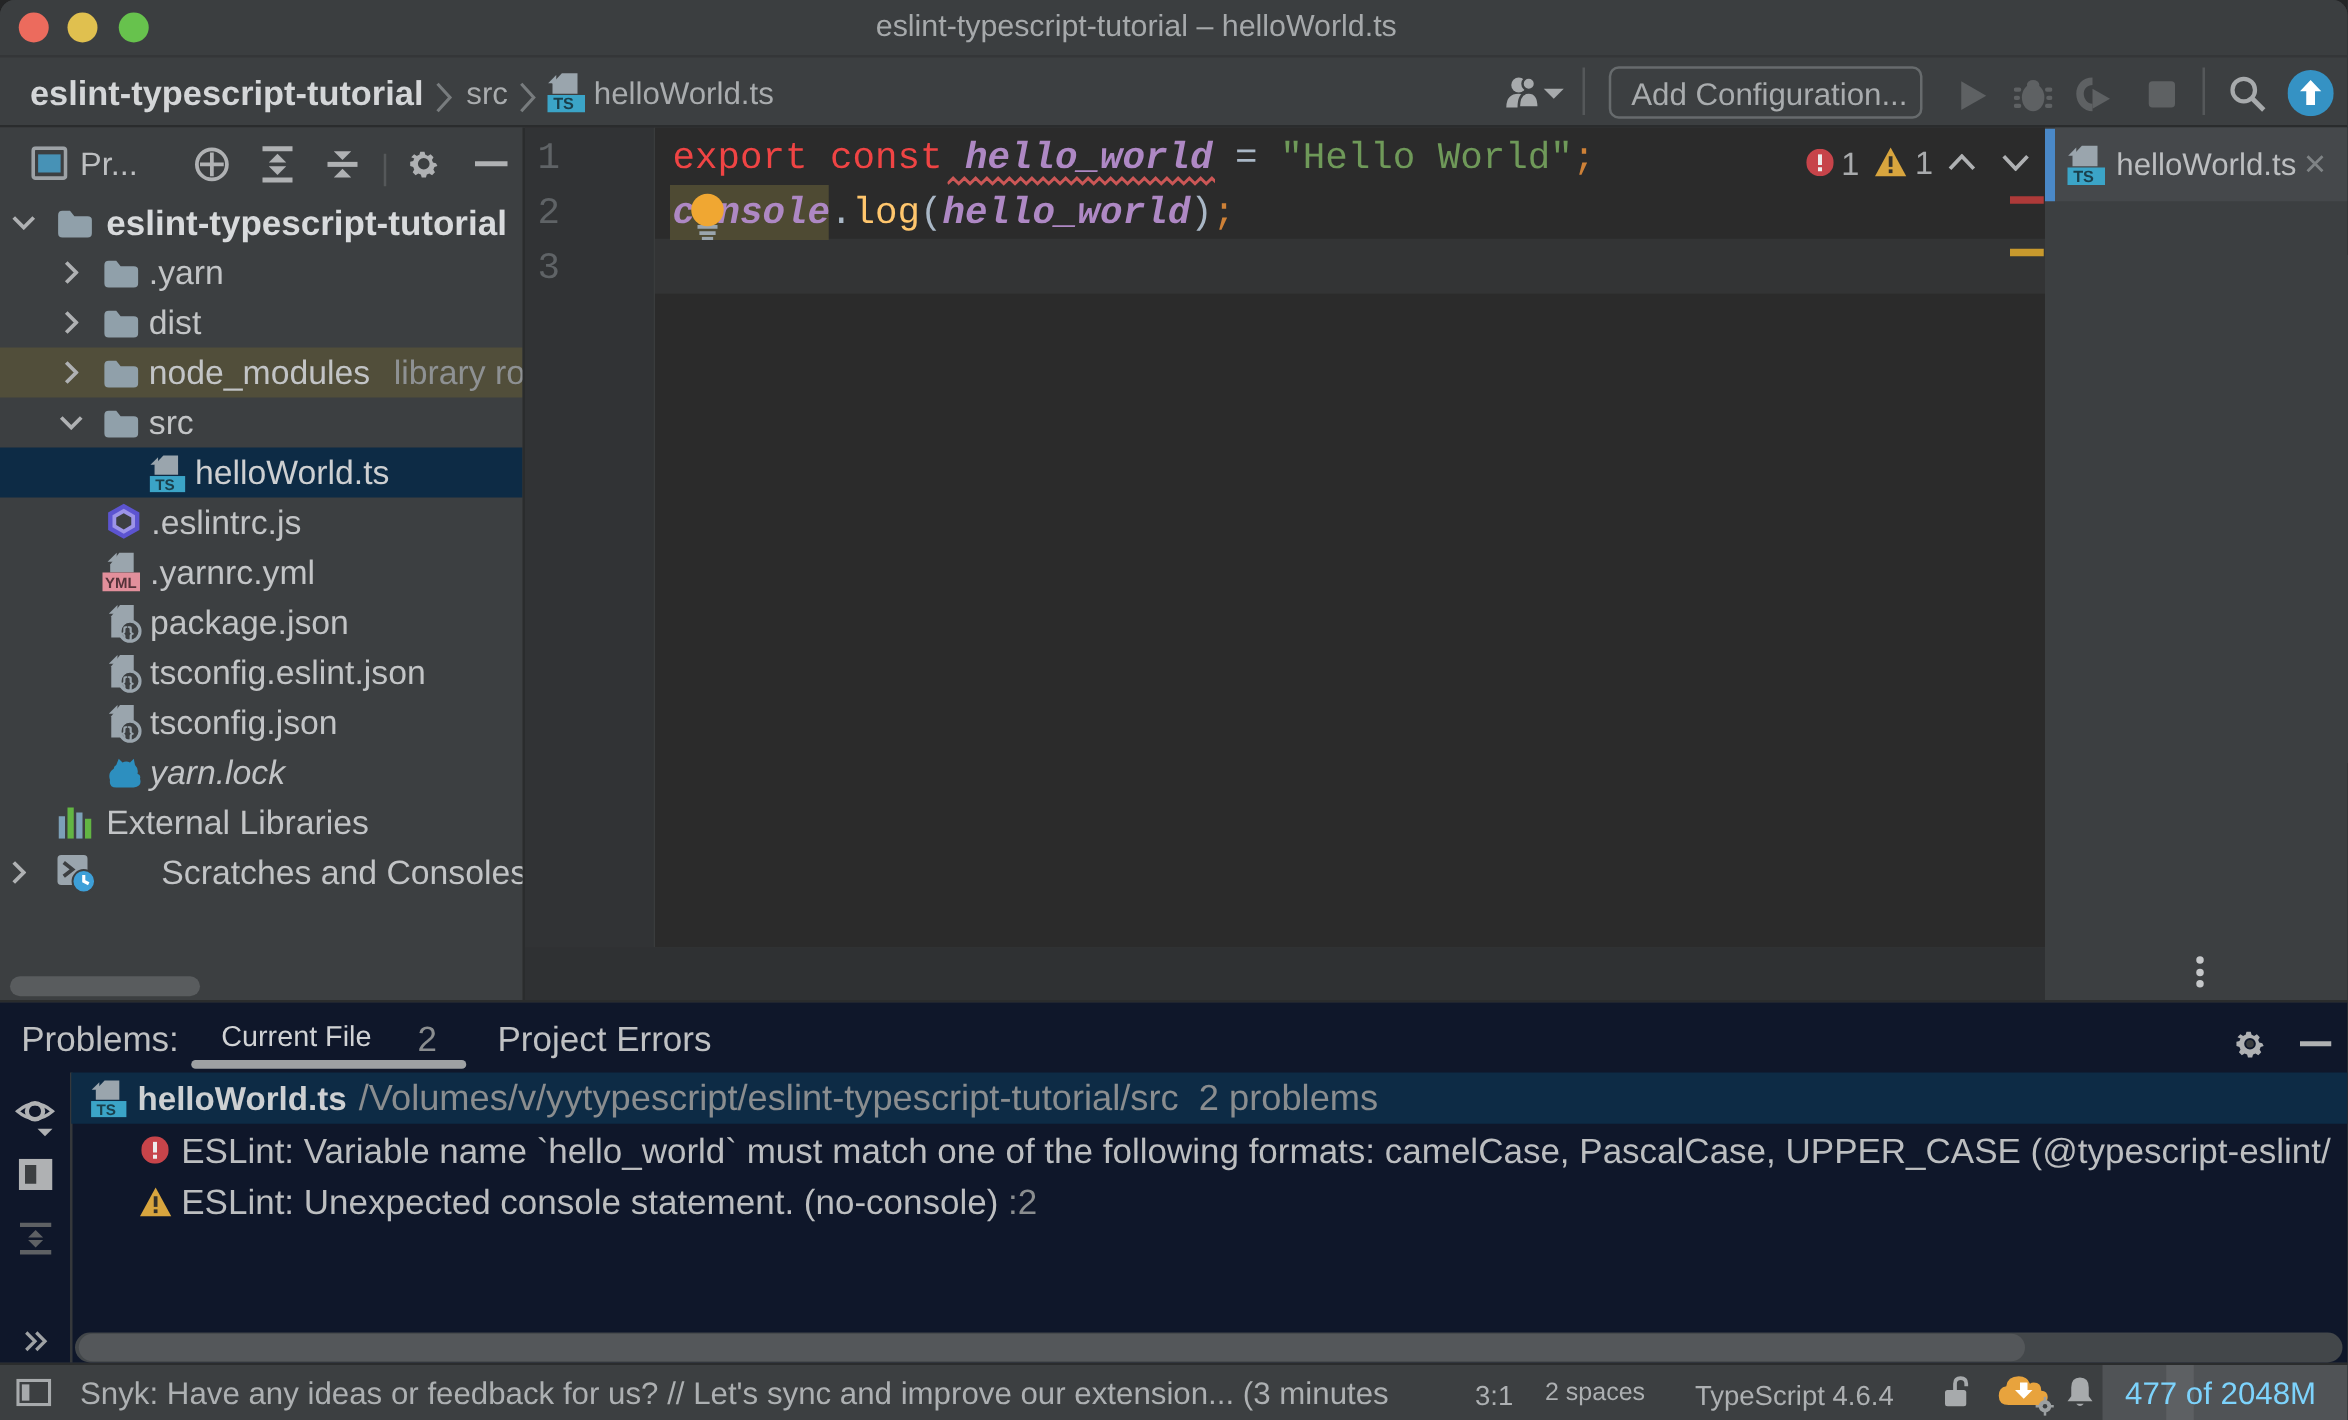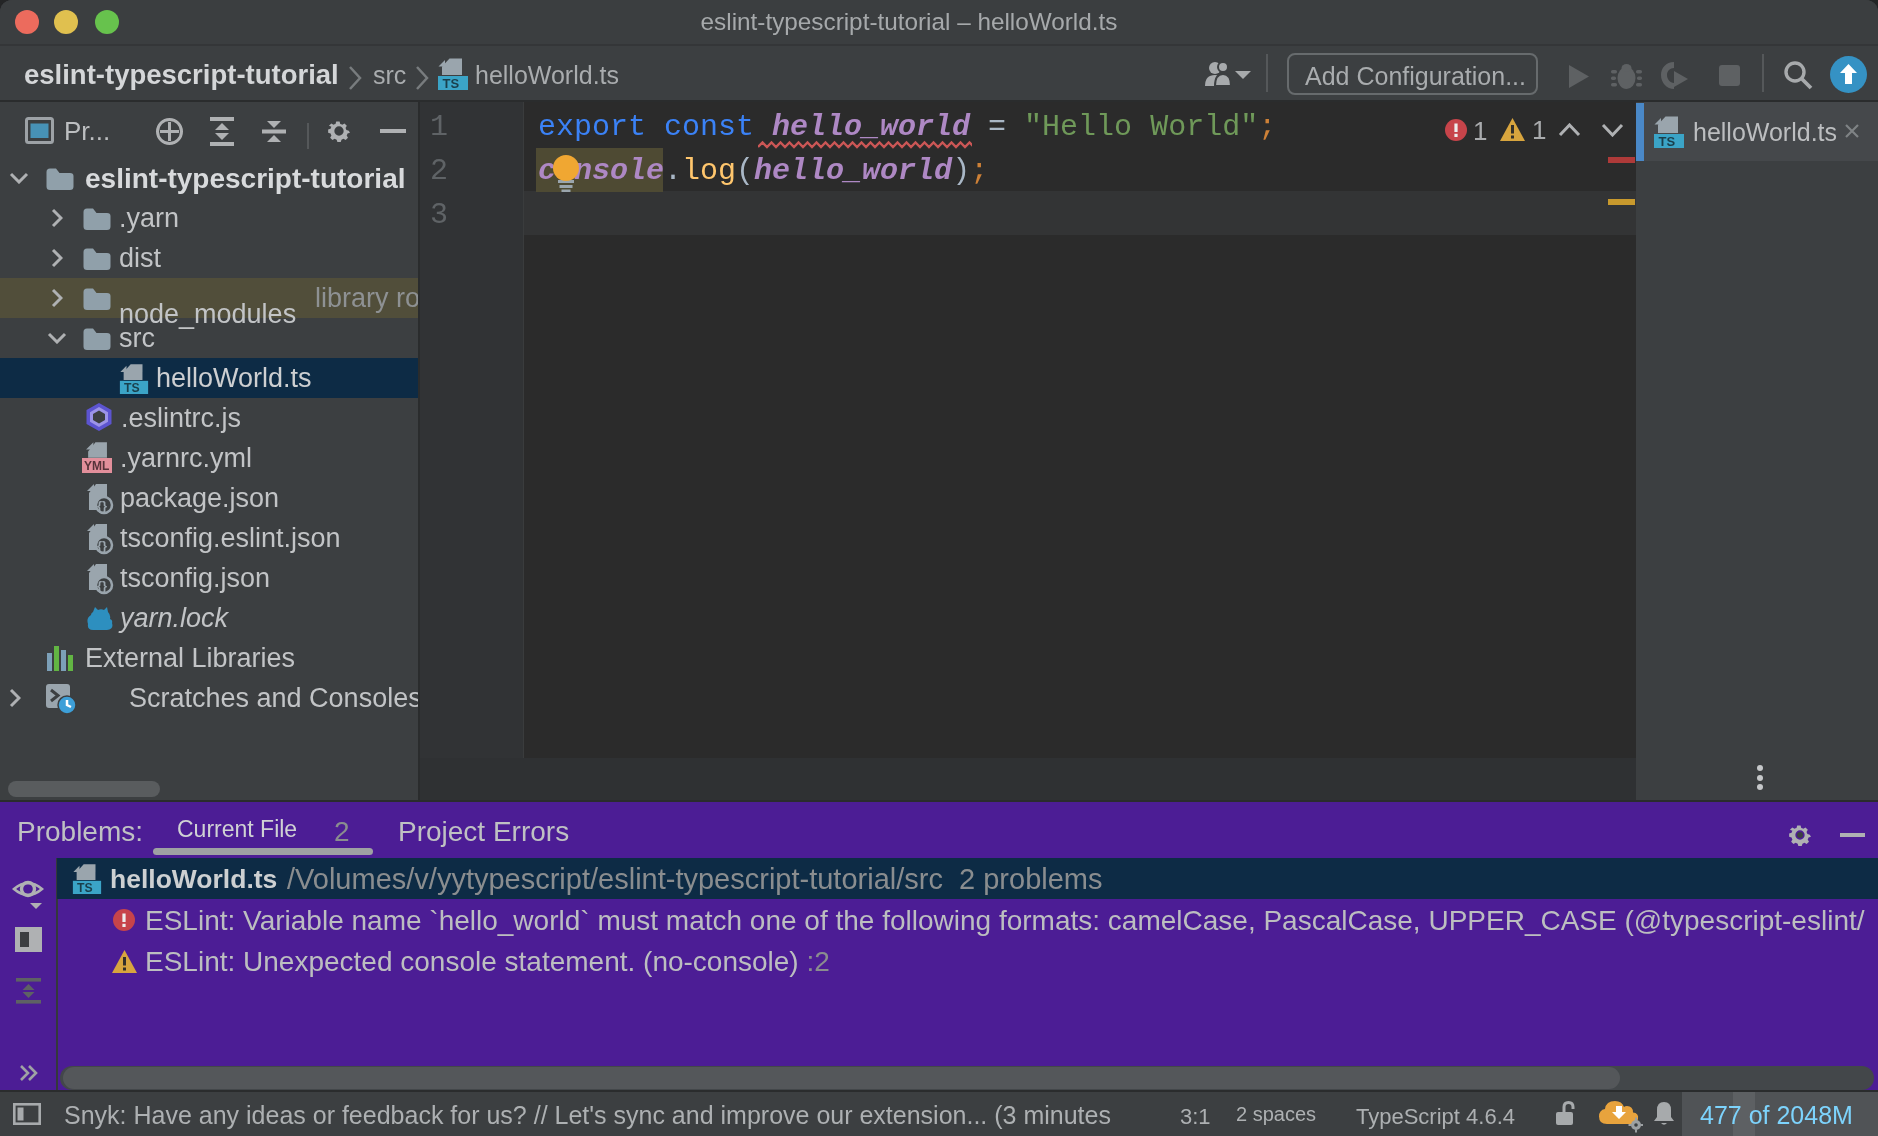--- a/index.html
+++ b/index.html
@@ -26,21 +26,21 @@
 
 #editor { position:absolute; left:420px; top:102px; width:1216px; height:656px; background:#2B2B2B; overflow:hidden; }
 #editor .code { position:absolute; font-family:"Liberation Mono", monospace; font-size:30px; white-space:pre; }
 #edband { position:absolute; left:420px; top:758px; width:1216px; height:42px; background:#2F3133; }
 #gutter { position:absolute; left:0px; top:0px; width:104px; height:656px; background:#313335; border-right:1.5px solid #3A3C3D; }
 .lnum { position:absolute; left:10px; width:34px; text-align:left; font-family:"Liberation Mono", monospace;
   font-size:30px; color:#5F6366; }
 
 #tabcol { position:absolute; left:1636px; top:102px; width:242px; height:698px; background:#3C3F41; }
 
-#problems { position:absolute; left:0; top:802px; width:1878px; height:288px; background:#4c1d95; }
+#problems { position:absolute; left:0; top:802px; width:1878px; height:288px; background:#0f172a; }
 
 #status { position:absolute; left:0; top:1092px; width:1878px; height:44px; background:#3C3F41; }
 #status .st { position:absolute; top:9px; font-size:25px; color:#ADB0B2; }
 </style>
 </head>
 <body>
 <div id="win">
 
 <svg width="0" height="0" style="position:absolute">
 <defs>
@@ -196,21 +196,21 @@
         </svg>
     <span class="rowtext" style="left:119px;">dist</span>
   </div>
   <div class="row" style="top:176px; background:#514E3A;">
     <svg class="abs" style="left:51px; top:10px;" width="12" height="20">
           <use href="#chevr"></use>
         </svg>
     <svg class="abs" style="left:82px; top:7px;" width="30" height="26">
           <use href="#folder"></use>
         </svg>
-    <span class="rowtext" style="left:119px;margin-top:16px;">node_modules</span>
+    <span class="rowtext" style="left:119px;">node_modules</span>
     <span class="rowtext" style="left:315px; color:#8E9193;">library ro</span>
   </div>
   <div class="row" style="top:216px;">
     <svg class="abs" style="left:47px; top:14px;" width="20" height="12">
           <use href="#chevd"></use>
         </svg>
     <svg class="abs" style="left:82px; top:7px;" width="30" height="26">
           <use href="#folder"></use>
         </svg>
     <span class="rowtext" style="left:119px;">src</span>
@@ -301,21 +301,21 @@
 
 <div id="editor">
   <div class="abs" style="left:0; top:89px; width:1216px; height:44px; background:#333435;"></div>
   <div id="gutter"></div>
   <div class="lnum" style="top:8px;">1</div>
   <div class="lnum" style="top:52px;">2</div>
   <div class="lnum" style="top:96px;">3</div>
 
   <div class="abs" style="left:116px; top:46px; width:127px; height:44px; background:#4E4A33;"></div>
 
-  <div class="code" style="left:118px; top:8px;"><span style="color:#3b82f6;margin-top:10px;">export const </span><span style="color:#AE88C4; font-weight:bold; font-style:italic;">hello_world</span><span style="color:#A9B7C6;"> = </span><span style="color:#6F9959;">"Hello World"</span><span style="color:#CE8137;">;</span></div>
+  <div class="code" style="left:118px; top:8px;"><span style="color:#ef4444;margin-top:10px;">export const </span><span style="color:#AE88C4; font-weight:bold; font-style:italic;">hello_world</span><span style="color:#A9B7C6;"> = </span><span style="color:#6F9959;">"Hello World"</span><span style="color:#CE8137;">;</span></div>
 
   <svg class="abs" style="left:338px; top:38px;" width="214" height="10" viewBox="0 0 214 10">
     <path d="M0 7 l4.5 -4.5 4.5 4.5 4.5 -4.5 4.5 4.5 4.5 -4.5 4.5 4.5 4.5 -4.5 4.5 4.5 4.5 -4.5 4.5 4.5 4.5 -4.5 4.5 4.5 4.5 -4.5 4.5 4.5 4.5 -4.5 4.5 4.5 4.5 -4.5 4.5 4.5 4.5 -4.5 4.5 4.5 4.5 -4.5 4.5 4.5 4.5 -4.5 4.5 4.5 4.5 -4.5 4.5 4.5 4.5 -4.5 4.5 4.5 4.5 -4.5 4.5 4.5 4.5 -4.5 4.5 4.5 4.5 -4.5 4.5 4.5 4.5 -4.5 4.5 4.5 4.5 -4.5 4.5 4.5 4.5 -4.5 4.5 4.5 4.5 -4.5 4.5 4.5 4.5 -4.5 4.5 4.5 4.5 -4.5 4.5 4.5 4.5 -4.5 4.5 4.5" fill="none" stroke="#CB5756" stroke-width="2.4"></path>
       </svg>
 
   <div class="code" style="left:118px; top:52px;"><span style="color:#AE88C4; font-weight:bold; font-style:italic;">console</span><span style="color:#A9B7C6;">.</span><span style="color:#FFC66D;">log</span><span style="color:#A9B7C6;">(</span><span style="color:#AE88C4; font-weight:bold; font-style:italic;">hello_world</span><span style="color:#A9B7C6;">)</span><span style="color:#CE8137;">;</span></div>
 
   <svg class="abs" style="left:131px; top:52px;" width="30" height="38" viewBox="0 0 30 38">
     <rect x="7" y="26" width="16" height="3" fill="#9AA5AD"></rect>
     <rect x="8.5" y="31" width="13" height="3" fill="#9AA5AD"></rect>

